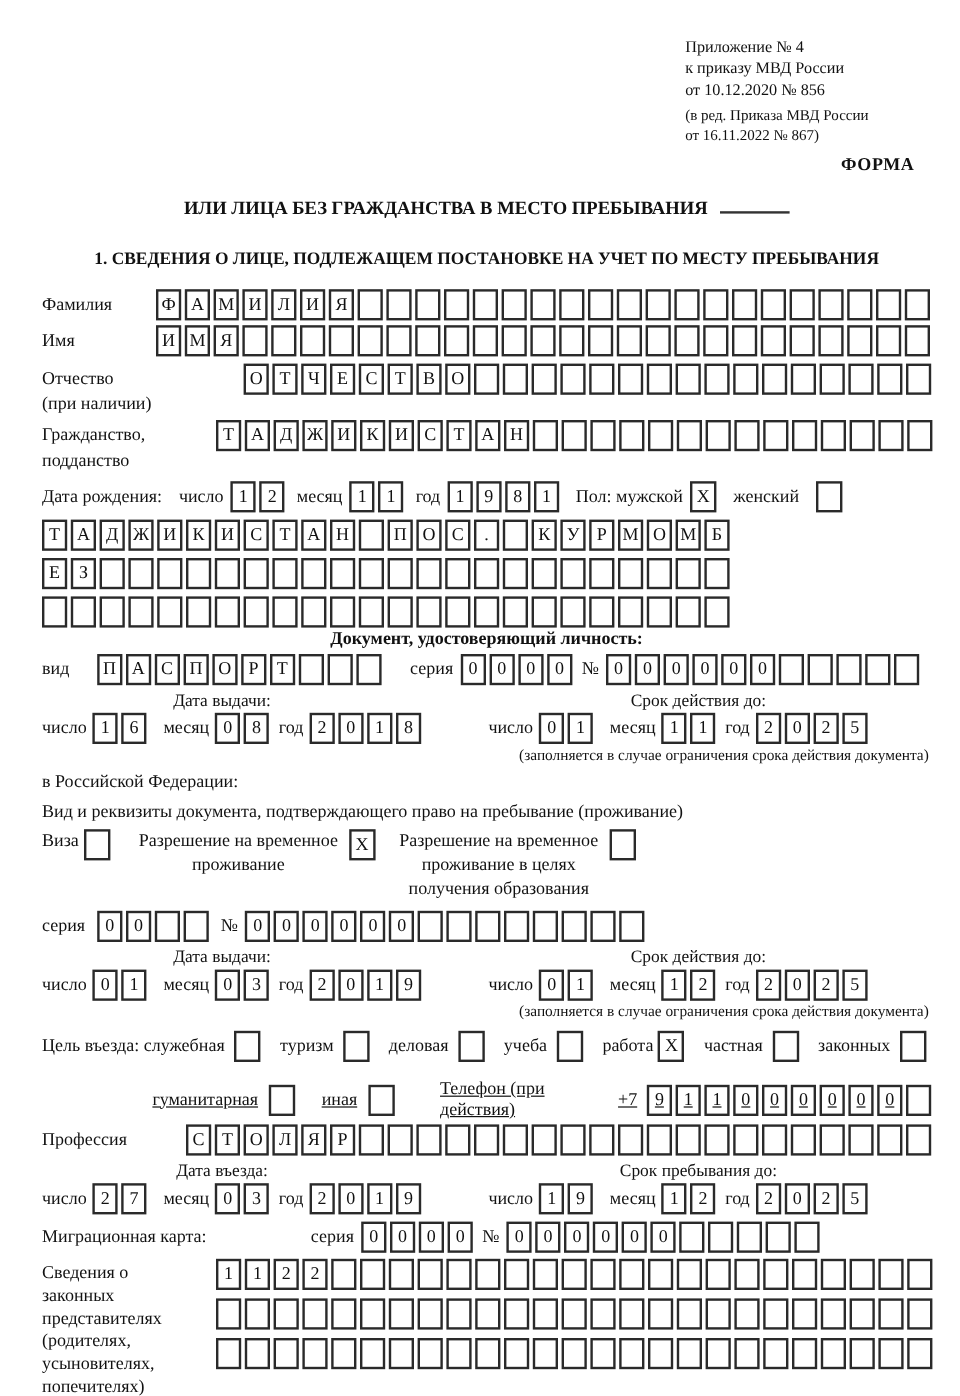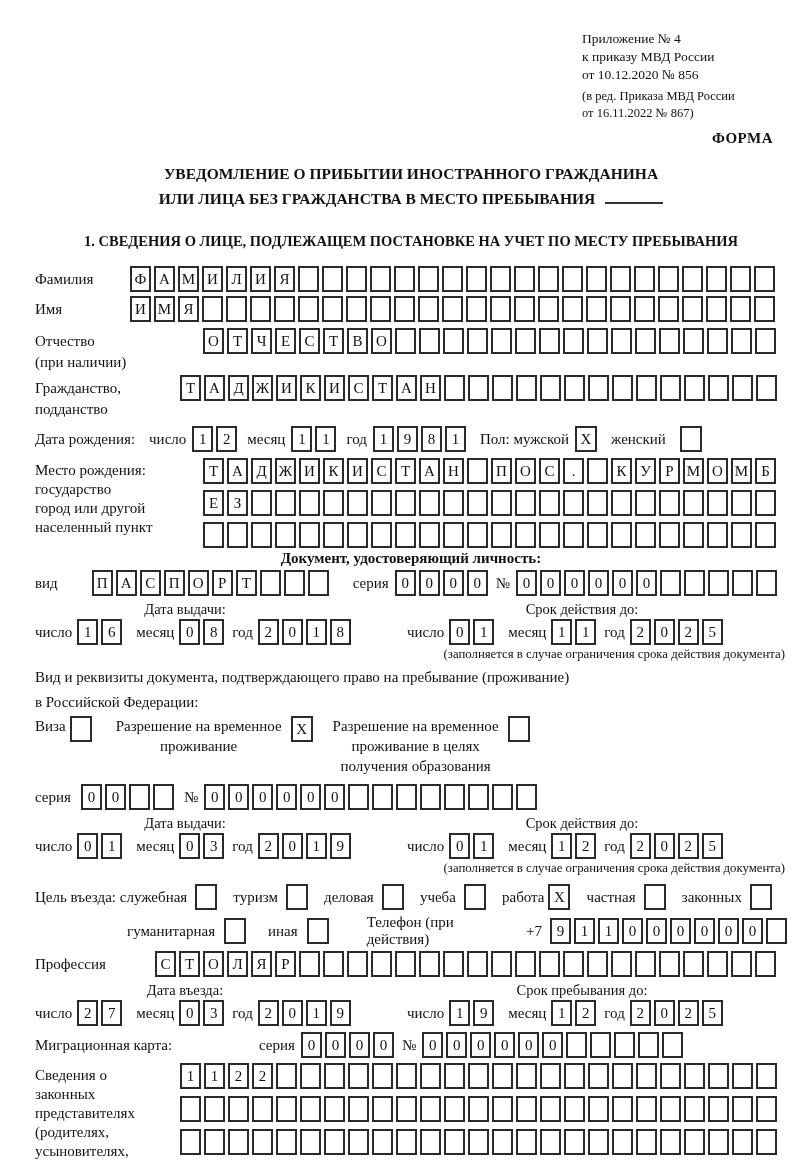--- a/index.html
+++ b/index.html
@@ -1,21 +1,21 @@
 <!DOCTYPE html>
 <html><head>
 <meta charset="utf-8">
 <style>
   * { margin:0; padding:0; box-sizing:border-box; }
   html,body { width:800px; height:1163px; background:#ffffff; overflow:hidden; }
   body {
     font-family:"Liberation Serif","DejaVu Serif",serif;
     color:#111; font-size:15px;
   }
-  .page { width:800px; height:1163px; padding:30px 13px 10px 35px; position:relative; }
+  .page { width:800px; height:1163px; padding:30px 24px 10px 35px; position:relative; }
 
   
   .appendix { margin-left:auto; width:205px; font-size:13.5px; line-height:18px; }
   .appendix .rev { margin-top:4px; font-size:12.5px; line-height:17px; }
   .forma { text-align:right; padding-right:14px; font-weight:bold; font-size:15px; margin-top:8px; letter-spacing:.5px; }
 
   .title { text-align:center; font-weight:bold; font-size:15.5px; line-height:25px; margin-top:14px; }
   .title .uline { display:inline-block; width:58px; border-bottom:2px solid #333; height:14px; margin-left:10px; }
   .section-head { text-align:center; font-weight:bold; font-size:14.5px; margin-top:22px; }
 
@@ -58,42 +58,41 @@
   .permit-row .pr-item { display:flex; align-items:flex-start; }
   .permit-row .txt { line-height:20px; }
   .permit-row .txt.c { text-align:center; }
   .permit-row .chk { margin-left:9px; }
 
   
   .purpose { display:flex; align-items:center; justify-content:space-between; margin-top:8px; width:737px; }
   .purpose .pair { display:flex; align-items:center; }
   .purpose .pair .chk { margin-left:8px; }
 
-  .purpose2 { display:flex; align-items:center; margin-top:4px; margin-left:92px; }
+  .purpose2 { display:flex; align-items:center; margin-top:15px; margin-left:92px;text-decoration:underline; }
   .purpose2 .chk { margin-left:9px; }
 </style>
 </head>
 <body>
 
 <div class="page">
 
   <div class="appendix">
     <div>Приложение № 4</div>
     <div>к приказу МВД России</div>
     <div>от 10.12.2020 № 856</div>
     <div class="rev">
       <div>(в ред. Приказа МВД России</div>
       <div>от 16.11.2022 № 867)</div>
     </div>
   </div>
 
   <div class="forma">ФОРМА</div>
 
   <div class="title">
-    <div>УВЕДОМЛЕНИЕ О ПРИБЫТИИ ИНОСТРАННОГО ГРАЖДАНИНА</div>
     <div><span>ИЛИ ЛИЦА БЕЗ ГРАЖДАНСТВА В МЕСТО ПРЕБЫВАНИЯ</span><span class="uline"></span></div>
   </div>
 
   <div class="section-head">1. СВЕДЕНИЯ О ЛИЦЕ, ПОДЛЕЖАЩЕМ ПОСТАНОВКЕ НА УЧЕТ ПО МЕСТУ ПРЕБЫВАНИЯ</div>
 
   <div class="row" style="margin-top:16px;">
     <div class="lbl mid" style="width:95px;">Фамилия</div>
     <div class="cells">
         <span class="cell">Ф</span>
         <span class="cell">А</span>
@@ -244,26 +243,20 @@
         <span class="cell">8</span>
         <span class="cell">1</span>
       </div>
     <span class="t" style="margin-left:4px;">Пол: мужской</span>
     <span class="chk">X</span>
     <span class="t" style="margin-left:14px;">женский</span>
     <span class="chk" style="margin-left:8px;"></span>
   </div>
 
   <div class="row" style="margin-top:6px;">
-    <div class="lbl" style="width:168px; line-height:19px;">
-      <div>Место рождения:</div>
-      <div>государство</div>
-      <div>город или другой</div>
-      <div>населенный пункт</div>
-    </div>
     <div class="stack">
       <div class="cells">
           <span class="cell">Т</span>
           <span class="cell">А</span>
           <span class="cell">Д</span>
           <span class="cell">Ж</span>
           <span class="cell">И</span>
           <span class="cell">К</span>
           <span class="cell">И</span>
           <span class="cell">С</span>
@@ -419,22 +412,22 @@
             <span class="cell">2</span>
             <span class="cell">0</span>
             <span class="cell">2</span>
             <span class="cell">5</span>
           </div>
       </div>
       <div class="dp-note">(заполняется в случае ограничения срока действия документа)</div>
     </div>
   </div>
 
+  <div class="plain">в Российской Федерации:</div>
   <div class="plain">Вид и реквизиты документа, подтверждающего право на пребывание (проживание)</div>
-  <div class="plain">в Российской Федерации:</div>
 
   <div class="permit-row">
     <div class="pr-item">
       <span class="txt">Виза</span>
       <span class="chk" style="margin-left:4px;"></span>
     </div>
     <div class="pr-item" style="margin-left:24px;">
       <span class="txt c">
         <span>Разрешение на временное</span><br>
         <span>проживание</span>

